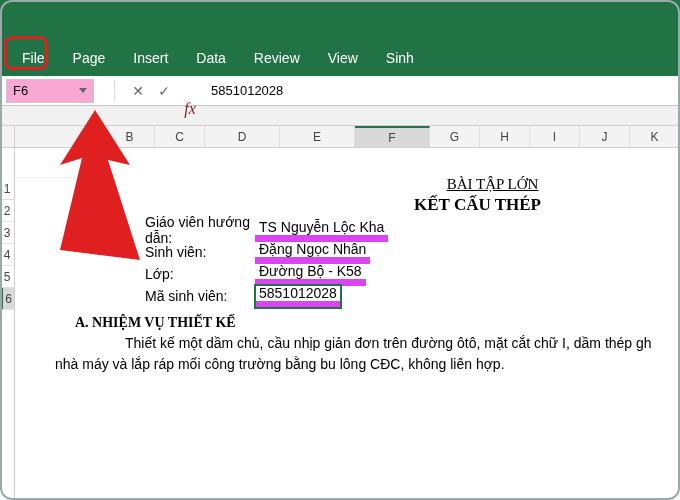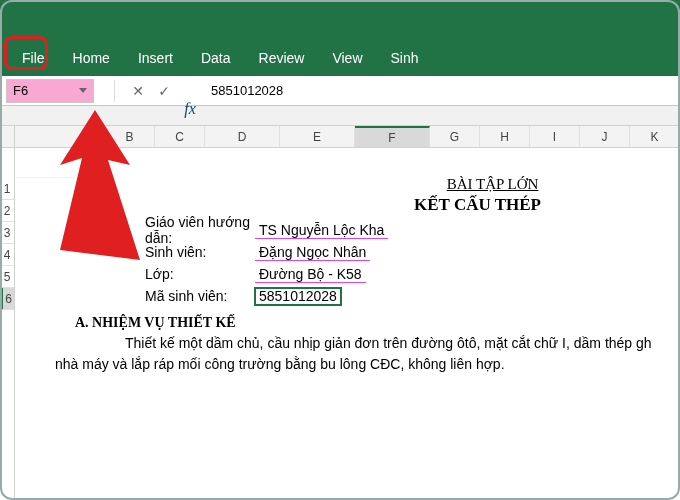--- a/index.html
+++ b/index.html
@@ -9,42 +9,42 @@
 
 .ribbon-tabs { height: 36px; background: #217346; display: flex; align-items: center; padding-left: 8px; gap: 0; }
 .ribbon-tab { color: #fff; font-size: 14px; padding: 8px 14px; cursor: pointer; }
 .file-highlight { position: absolute; left: 4px; top: 36px; width: 44px; height: 34px; border: 3px solid #e02020; border-radius: 8px; pointer-events: none; z-index: 5; }
 
 .formula-bar { height: 30px; background: #fff; border-bottom: 1px solid #c8c8c8; display: flex; align-items: center; }
 .name-box { width: 88px; height: 24px; margin-left: 6px; border: 1px solid #c8c8c8; display: flex; align-items: center; padding: 0 6px; font-size: 13px; background: #f9a8d4; justify-content: space-between; }
 .name-box-dd { width: 0; height: 0; border-left: 4px solid transparent; border-right: 4px solid transparent; border-top: 5px solid #666; }
 .fb-sep { width: 1px; height: 22px; background: #ddd; margin: 0 10px 0 20px; }
 .fb-btn { width: 26px; text-align: center; color: #666; font-size: 14px; }
-.fb-fx { font-style: italic; font-family: "Times New Roman", serif; color: #0c4a6e; width: 26px; text-align: center; margin-top: 36px; }
+.fb-fx { font-style: italic; font-family: "Times New Roman", serif; color: #7f1d1d; width: 26px; text-align: center; margin-top: 36px; }
 .fb-input { flex: 1; height: 24px; border: none; outline: none; font-size: 13px; padding-left: 8px; }
 
 .ruler-h { height: 20px; background: #f1f1f1; border-bottom: 1px solid #d0d0d0; }
 
 .sheet { display: flex; height: calc(500px - 40px - 36px - 30px - 20px); }
 .row-gutter { width: 40px; background: #fff; border-right: 1px solid #d0d0d0; }
 .row-h { height: 22px; border-bottom: 1px solid #d0d0d0; background: #f3f3f3; }
 .row-num { height: 22px; border-bottom: 1px solid #e0e0e0; text-align: center; font-size: 12px; color: #444; line-height: 22px; }
 .row-num.sel { background: #d9d9d9; border-left: 3px solid #217346; }
 
 .grid { flex: 1; position: relative; }
 .col-headers { height: 22px; display: flex; background: #f3f3f3; border-bottom: 1px solid #d0d0d0; position: relative; }
 .col-h { text-align: center; font-size: 12px; color: #444; line-height: 22px; border-right: 1px solid #e0e0e0; }
 .col-h.sel { background: #d9d9d9; border-top: 2px solid #217346; line-height: 20px; }
 
 .doc-area { position: absolute; left: 60px; top: 50px; right: -20px; background: #fff; }
 .doc-title1 { text-align: center; font-family: "Times New Roman", serif; font-size: 15px; text-decoration: underline; margin-bottom: 2px; margin-left: 210px; }
 .doc-title2 { text-align: center; font-family: "Times New Roman", serif; font-size: 17px; font-weight: bold; margin-bottom: 4px; margin-left: 180px; }
 .doc-row { display: flex; font-family: "Times New Roman", serif; font-size: 14px; height: 22px; align-items: center; }
 .doc-label { width: 180px; padding-left: 70px; }
-.doc-val { border-bottom: 1px solid #d946ef; padding: 0 4px; }
+.doc-val { border-bottom: 7px solid #d946ef; padding: 0 4px; }
 .doc-val.sel { outline: 2px solid #217346; outline-offset: -1px; background: #fff; }
 .doc-section { font-family: "Times New Roman", serif; font-size: 14px; font-weight: bold; margin-top: 8px; }
 .doc-body { font-family: "Times New Roman", serif; font-size: 14px; line-height: 1.5; padding-left: 30px; text-indent: 20px; margin-top: 2px; }
 
 .arrow { position: absolute; left: 20px; top: 110px; z-index: 10; pointer-events: none; }
 .arrow svg { width: 150px; height: 150px; }
 
 .frame { position: absolute; inset: 0; border: 2px solid #9aa; border-radius: 12px; pointer-events: none; }
 
 .row-spacer { height: 30px; }
@@ -52,21 +52,21 @@
 </style>
 </head>
 <body>
 
 <div class="titlebar"></div>
 
 <div class="file-highlight"></div>
 
 <div class="ribbon-tabs">
   <div class="ribbon-tab">File</div>
-  <div class="ribbon-tab">Home</div>
+  <div class="ribbon-tab">Page</div>
   <div class="ribbon-tab">Insert</div>
   <div class="ribbon-tab">Data</div>
   <div class="ribbon-tab">Review</div>
   <div class="ribbon-tab">View</div>
   <div class="ribbon-tab">Sinh</div>
 </div>
 
 <div class="formula-bar">
   <div class="name-box">
     <span>F6</span>

